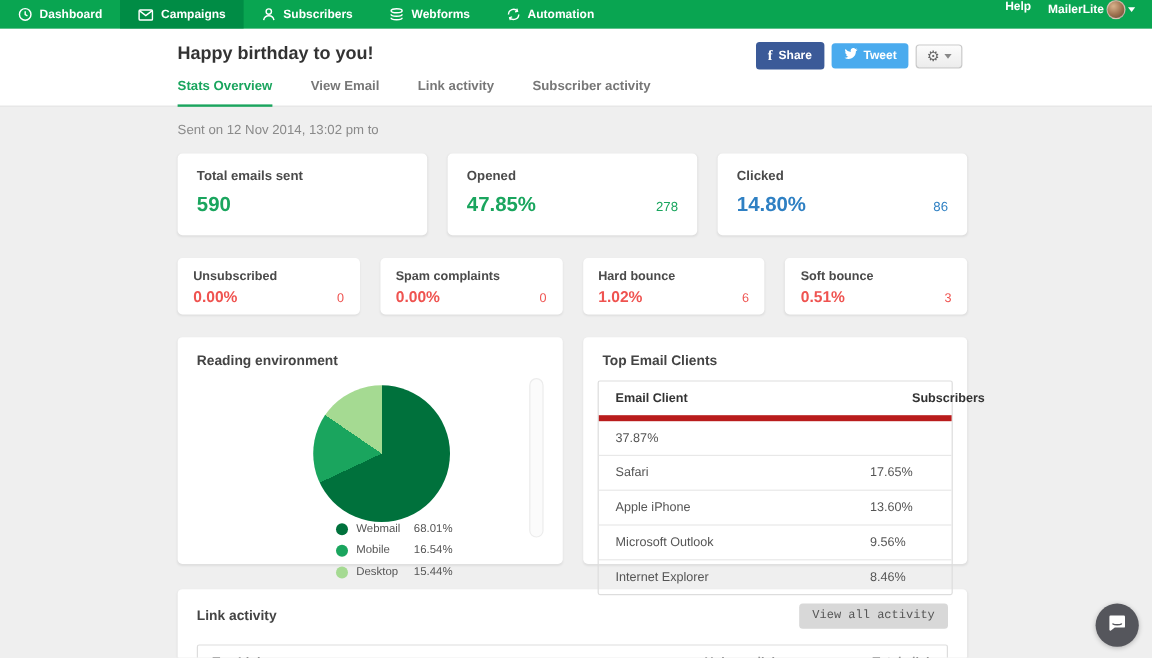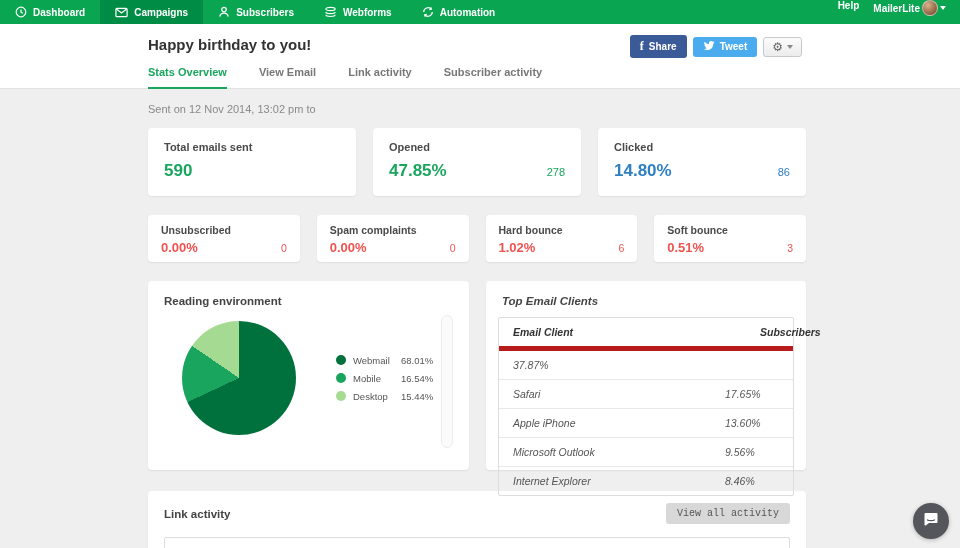--- a/index.html
+++ b/index.html
@@ -90,35 +90,35 @@
   .blue  { color:var(--accent-blue,#2f80c3); }
   .red   { color:var(--accent-red,#ef5350); }
   .mini-card { width:152px; height:47px; padding:9px 13px; }
   .mini-card .stat-label { font-size:10.5px; }
   .mini-card .stat-values { margin-top:4px; }
   .mini-card .stat-value { font-size:13px; }
   .mini-card .stat-count { font-size:10.5px; }
   .row3 { margin-top:19px; }
   .panel-title { font-size:11.5px; font-weight:bold; color:#444; }
   .reading-card { width:321px; height:189px; padding:14px 16px; position:relative; }
-  .pie-wrap { display:flex; align-items:center; margin-top:14px; }
+  .pie-wrap { display:flex; align-items:center; margin-top:14px;flex-direction:column; }
   .pie {
     width:114px; height:114px; border-radius:50%;
     margin-left:18px; flex:none;
   }
   .legend { margin-left:40px; display:flex; flex-direction:column; gap:7px; }
   .legend-row { display:flex; align-items:center; font-size:9.5px; color:#555; }
   .legend-dot { width:10px; height:10px; border-radius:50%; margin-right:7px; flex:none; }
   .legend-label { width:48px; }
   .legend-scroll {
     position:absolute; right:16px; top:34px;
     width:12px; height:133px;
     background:#fbfbfb; border:1px solid #ececec; border-radius:6px;
   }
-  .clients-card { width:320px; height:189px; padding:14px 12px;font-style:italic; }
+  .clients-card { width:320px; height:189px; padding:14px 12px; }
   .mini-table { border:1px solid #ddd; border-radius:2px; margin-top:10px; }
   .mt-row {
     display:grid; grid-template-columns:212px 1fr;
     font-size:10.5px; color:#555;
     padding:8px 0 8px 14px; border-bottom:1px solid #e8e8e8;
   }
   .mt-row:last-child { border-bottom:none; }
   .mt-row.head { font-weight:bold; color:#333; border-bottom:5px solid #b91c1c;gap:35px; }
   .link-card { width:658px; height:120px; padding:12px 16px; margin-top:21px; }
   .link-head { display:flex; justify-content:space-between; align-items:center; }

